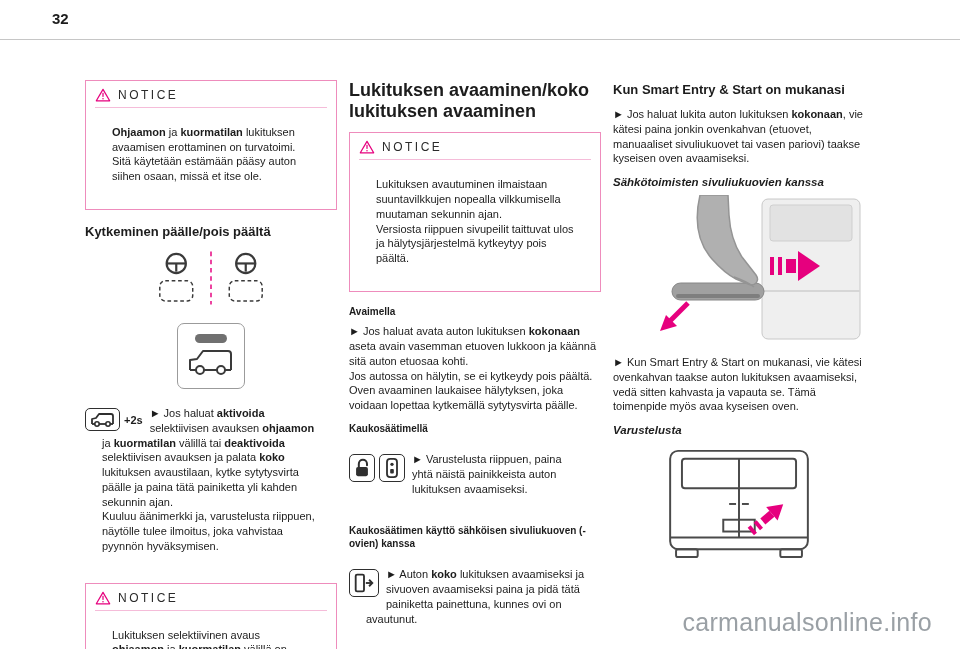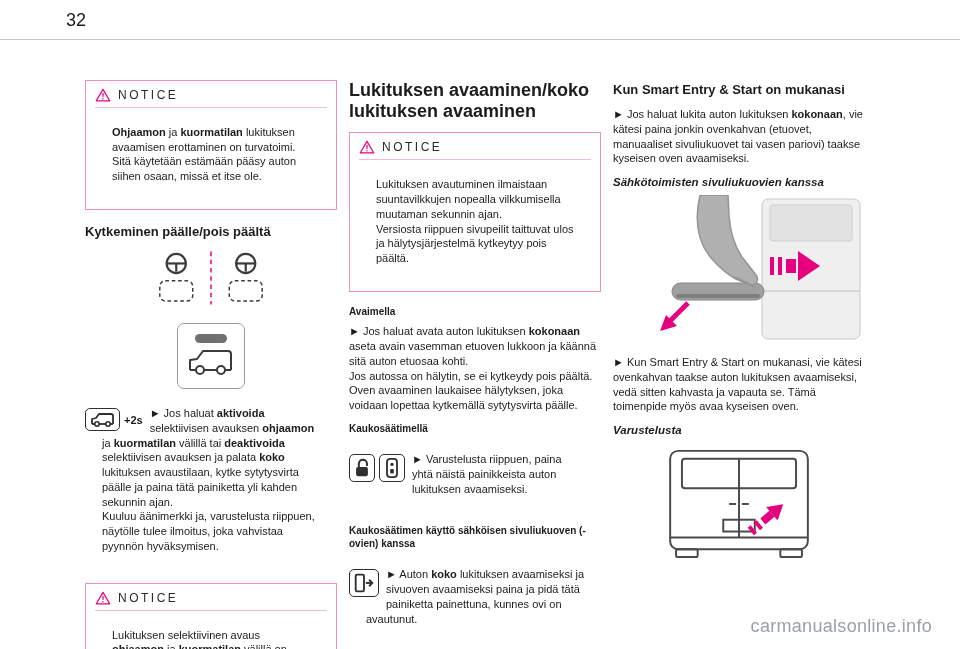--- a/index.html
+++ b/index.html
@@ -4,21 +4,21 @@
 <style>
   html, body { margin: 0; padding: 0; }
   body {
     width: 960px; height: 649px;
     background: #ffffff;
     font-family: "Liberation Sans", sans-serif;
     color: #1c1c1c;
   }
   .page { position: relative; width: 960px; height: 649px; background: #fff; overflow: hidden; }
 
-  .page-number { position: absolute; top: 10px; left: 66px; font-size: 18px; font-weight: 400; }
+  .page-number { position: absolute; top: 10px; left: 52px; font-size: 15px; font-weight: 700; }
   .top-rule { position: absolute; top: 39px; left: 0; width: 960px; height: 1px; background: #c6c6c6; }
 
   .columns {
     position: absolute; top: 80px; left: 85px; width: 802px;
     display: grid; grid-template-columns: 252px 252px 252px; column-gap: 12px;
   }
   .col { min-width: 0; }
 
   .body-text { font-size: 11px; line-height: 1.34; margin: 17px; }
   .para { margin: 0 0 9px 0; }
@@ -46,21 +46,21 @@
   
   .icon-para { margin-bottom: 12px; }
   .icon-para::after { content: ""; display: block; clear: both; }
   .float-icon { float: left; display: flex; gap: 4px; align-items: center; margin: 2px 7px 2px 0; }
   .mini-box { display: inline-flex; align-items: center; justify-content: center; border: 1.5px solid #2f2f2f; border-radius: 5px; padding: 2px 3px; }
   .glyph-box { display: inline-flex; align-items: center; justify-content: center; border: 1.5px solid #2f2f2f; border-radius: 5px; padding: 1px 2px; }
   .plus2s { font-size: 11px; font-weight: 700; }
 
   .watermark {
     position: absolute; right: 28px; bottom: 12px;
-    font-size: 18px; color: #9aa0a5; letter-spacing: 0.3px;
+    font-size: 25px; color: #9aa0a5; letter-spacing: 0.3px;
   }
 </style>
 </head>
 <body>
 
 <div class="page">
 
   <div class="page-number">32</div>
   <div class="top-rule"></div>
 

